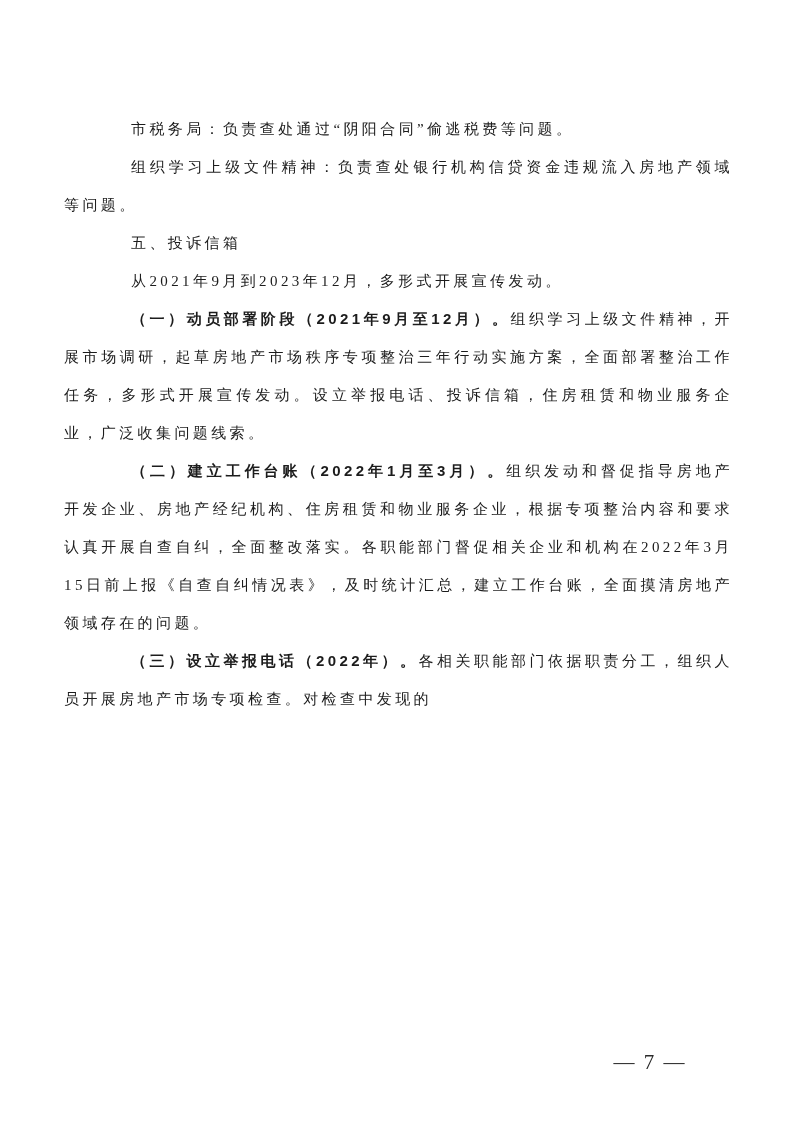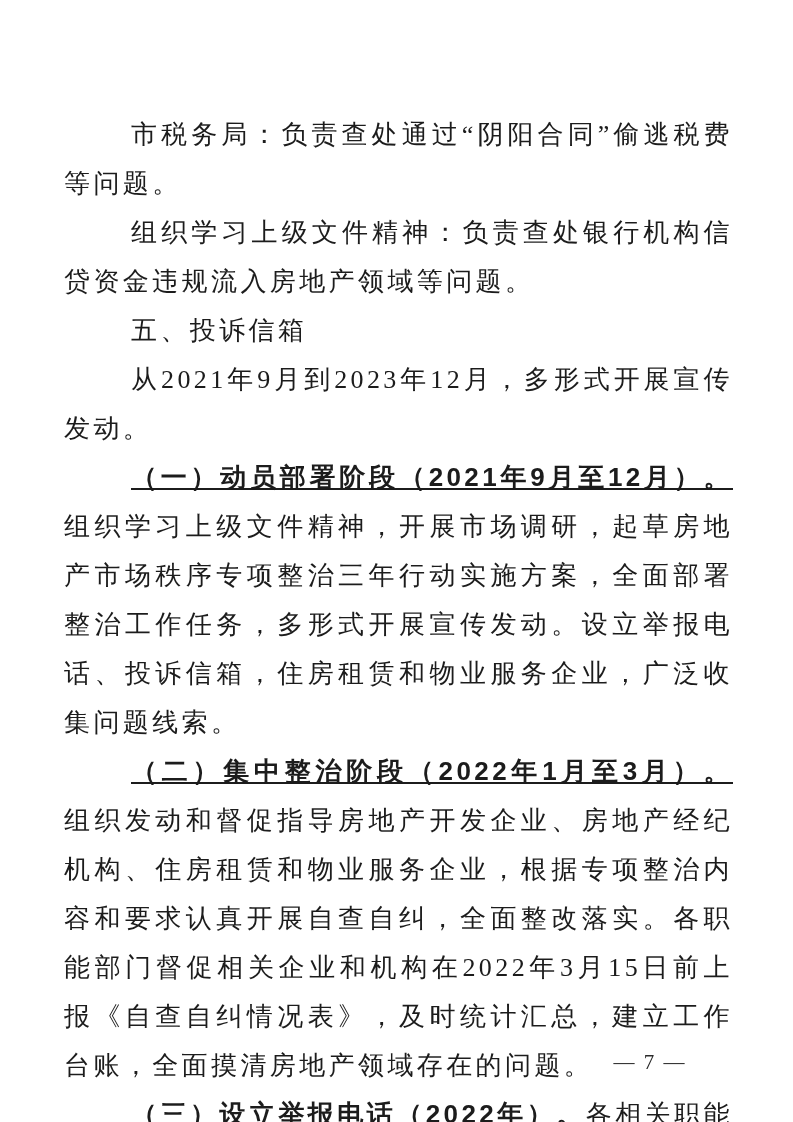--- a/index.html
+++ b/index.html
@@ -18,31 +18,30 @@
     overflow: hidden;
   }
   .content {
     position: absolute;
     left: 64px;
     top: 110px;
     width: 669px;
     color: #1c1c1c;
   }
   .content p {
-    font-size: 26px;
-    line-height: 49px;
+    font-size: 15px;
+    line-height: 38px;
     letter-spacing: 3.4px;
     text-align: justify;
     text-indent: 67px;
     font-weight: 400;
   }
   .content p .lead-bold {
     font-weight: 700;
     font-family: "Liberation Sans", "DejaVu Sans", sans-serif;
-    text-decoration: underline;
   }
   .page-number {
     position: absolute;
     left: 560px;
     top: 1050px;
     width: 180px;
     text-align: center;
     font-size: 21px;
     letter-spacing: 2px;
     color: #2a2a2a;
@@ -61,21 +60,21 @@
 
     <p><span class="lead-bold"></span><span>组织学习上级文件精神：负责查处银行机构信贷资金违规流入房地产领域等问题。</span></p>
 
 
     <p><span class="lead-bold"></span><span>五、投诉信箱</span></p>
 
     <p><span class="lead-bold"></span><span>从2021年9月到2023年12月，多形式开展宣传发动。</span></p>
 
     <p><span class="lead-bold">（一）动员部署阶段（2021年9月至12月）。</span><span>组织学习上级文件精神，开展市场调研，起草房地产市场秩序专项整治三年行动实施方案，全面部署整治工作任务，多形式开展宣传发动。设立举报电话、投诉信箱，住房租赁和物业服务企业，广泛收集问题线索。</span></p>
 
-    <p><span class="lead-bold">（二）集中整治阶段（2022年1月至3月）。</span><span>组织发动和督促指导房地产开发企业、房地产经纪机构、住房租赁和物业服务企业，根据专项整治内容和要求认真开展自查自纠，全面整改落实。各职能部门督促相关企业和机构在2022年3月15日前上报《自查自纠情况表》，及时统计汇总，建立工作台账，全面摸清房地产领域存在的问题。</span></p>
+    <p><span class="lead-bold">（二）建立工作台账（2022年1月至3月）。</span><span>组织发动和督促指导房地产开发企业、房地产经纪机构、住房租赁和物业服务企业，根据专项整治内容和要求认真开展自查自纠，全面整改落实。各职能部门督促相关企业和机构在2022年3月15日前上报《自查自纠情况表》，及时统计汇总，建立工作台账，全面摸清房地产领域存在的问题。</span></p>
 
     <p><span class="lead-bold">（三）设立举报电话（2022年）。</span><span>各相关职能部门依据职责分工，组织人员开展房地产市场专项检查。对检查中发现的</span></p>
 
   </div>
 
   <div class="page-number">— 7 —</div>
 
 </div>
 
 </body></html>

